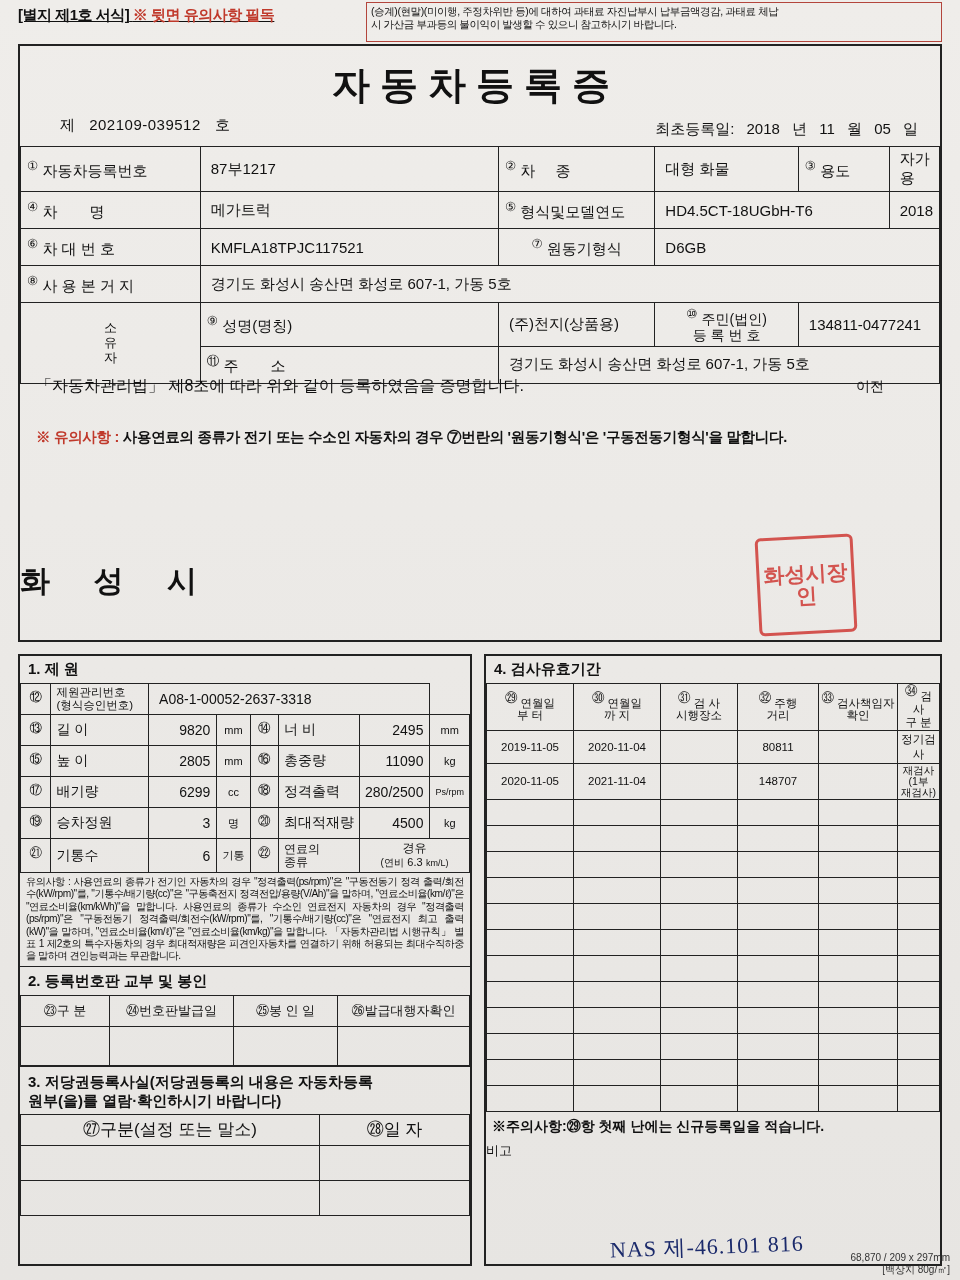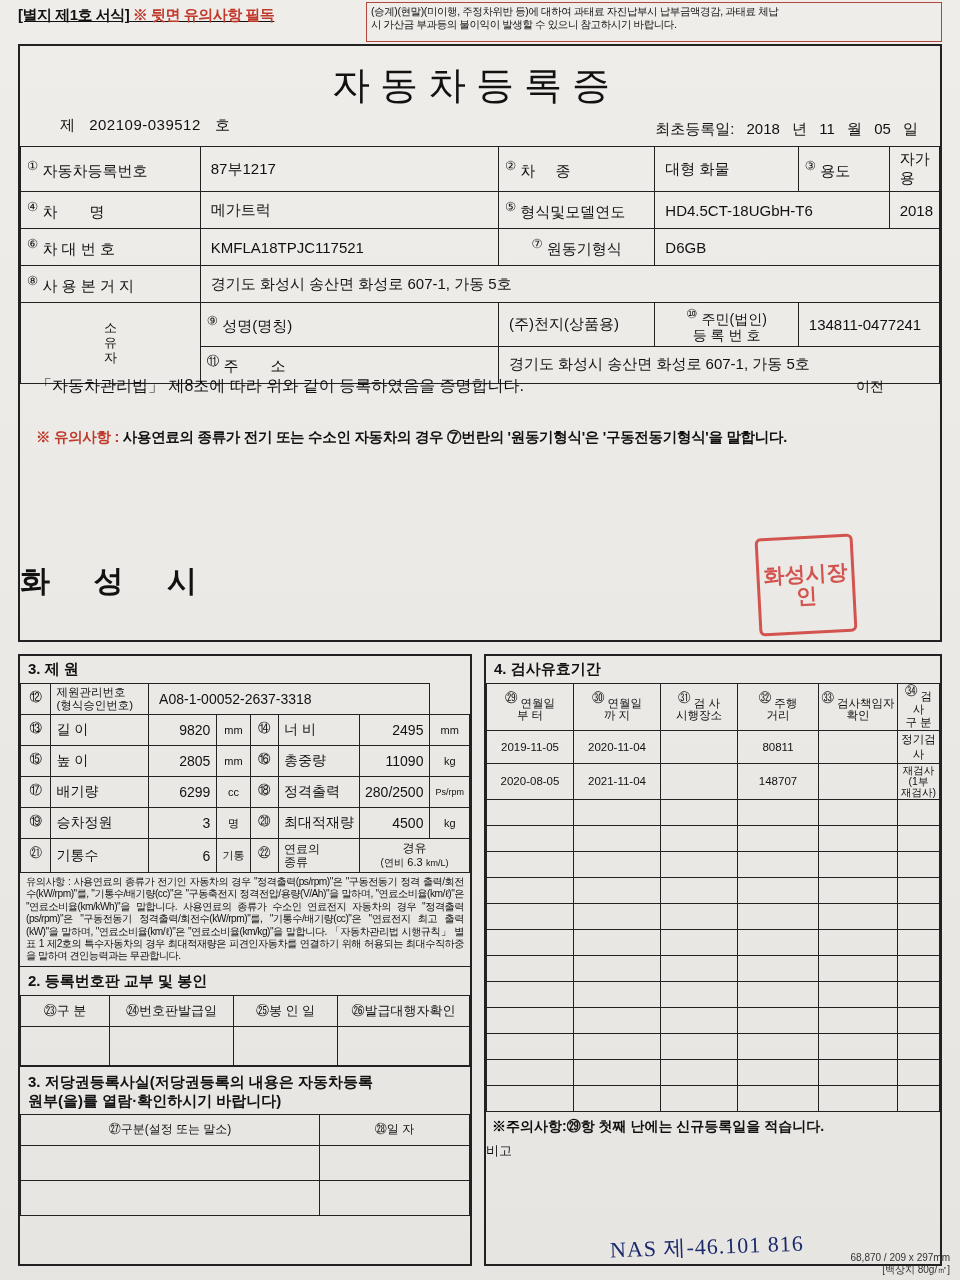--- a/index.html
+++ b/index.html
@@ -31,21 +31,21 @@
     padding:2px 4px;box-sizing:border-box;
     letter-spacing:-0.4px;
   }
   
   .frame{
     position:absolute;left:18px;top:44px;width:924px;height:598px;
     border:2px solid #222;box-sizing:border-box;background:transparent;
   }
   .doctitle{
     position:absolute;left:0;right:8px;top:14px;text-align:center;
-    font-size:38px;font-weight:normal;letter-spacing:10px;
+    font-size:38px;font-weight:bold;letter-spacing:10px;
     font-family:"Liberation Serif", serif;
   }
   .regno{
     position:absolute;left:40px;top:70px;font-size:15px;letter-spacing:0px;
   }
   .regno .num{display:inline-block;margin:0 10px;letter-spacing:0.5px;}
   .firstreg{
     position:absolute;right:18px;top:74px;font-size:15px;white-space:nowrap;
   }
   .firstreg span{margin:10px 4px;}
@@ -108,21 +108,21 @@
   table.spec td.l{white-space:nowrap;}
   table.spec td.v{text-align:right;padding-right:6px;}
   table.spec td.u{text-align:center;font-size:11px;width:26px;}
   .note{
     font-size:10.2px;line-height:12.4px;padding:3px 6px;letter-spacing:-0.5px;
     text-align:justify;
   }
   table.plate{width:100%;border-collapse:collapse;font-size:13px;}
   table.plate td{border:1px solid #222;height:26px;padding:2px 4px;text-align:center;}
   table.plate td.hdr{font-weight:normal;}
-  table.mort{width:100%;border-collapse:collapse;font-size:12px;}
+  table.mort{width:100%;border-collapse:collapse;font-size:17px;}
   table.mort td{border:1px solid #222;height:26px;padding:2px 4px;text-align:center;}
   
   table.insp{width:100%;border-collapse:collapse;font-size:11.5px;}
   table.insp td{border:1px solid #222;padding:1px 2px;text-align:center;vertical-align:middle;}
   table.insp td.h{height:40px;font-size:11.5px;line-height:13px;}
   table.insp td.r{height:23px;}
   .inspnote{font-size:14px;font-weight:bold;padding:6px 6px 2px 6px;}
   .bigo{font-size:13px;padding:4px 0;}
   .handwrite{
     position:absolute;left:610px;top:1232px;font-size:22px;
@@ -258,21 +258,21 @@
       <span class="red">※ 유의사항 :</span>
       <span>사용연료의 종류가 전기 또는 수소인 자동차의 경우 ⑦번란의 '원동기형식'은 '구동전동기형식'을 말합니다.</span>
     </div>
 
 
     <div class="issuer">화 성 시</div>
     <div class="stamp">화성시장인</div>
   </div>
 
   <div class="blockL">
-    <div class="sechead">3. 제     원</div>
+    <div class="sechead">1. 제     원</div>
 
     <table class="spec">
       <tbody>
           <tr>
         <td class="l" style="width:26px;text-align:center"><span class="cnum">⑫</span></td>
         <td class="l" style="width:96px;font-size:11.5px;line-height:13px">
           <span>제원관리번호</span><br>
           <span>(형식승인번호)</span>
         </td>
         <td colspan="5" style="padding-left:10px">A08-1-00052-2637-3318</td>
@@ -419,21 +419,21 @@
 
       <tr>
         <td class="r">2019-11-05</td>
         <td class="r">2020-11-04</td>
         <td class="r"></td>
         <td class="r">80811</td>
         <td class="r"></td>
         <td class="r">정기검사</td>
       </tr>
       <tr>
-        <td class="r">2020-08-05</td>
+        <td class="r">2020-11-05</td>
         <td class="r">2021-11-04</td>
         <td class="r"></td>
         <td class="r">148707</td>
         <td class="r"></td>
         <td class="r" style="font-size:10.5px;line-height:11px">
           <span>재검사(1부</span><br>
           <span>재검사)</span>
         </td>
       </tr>
       <tr>

